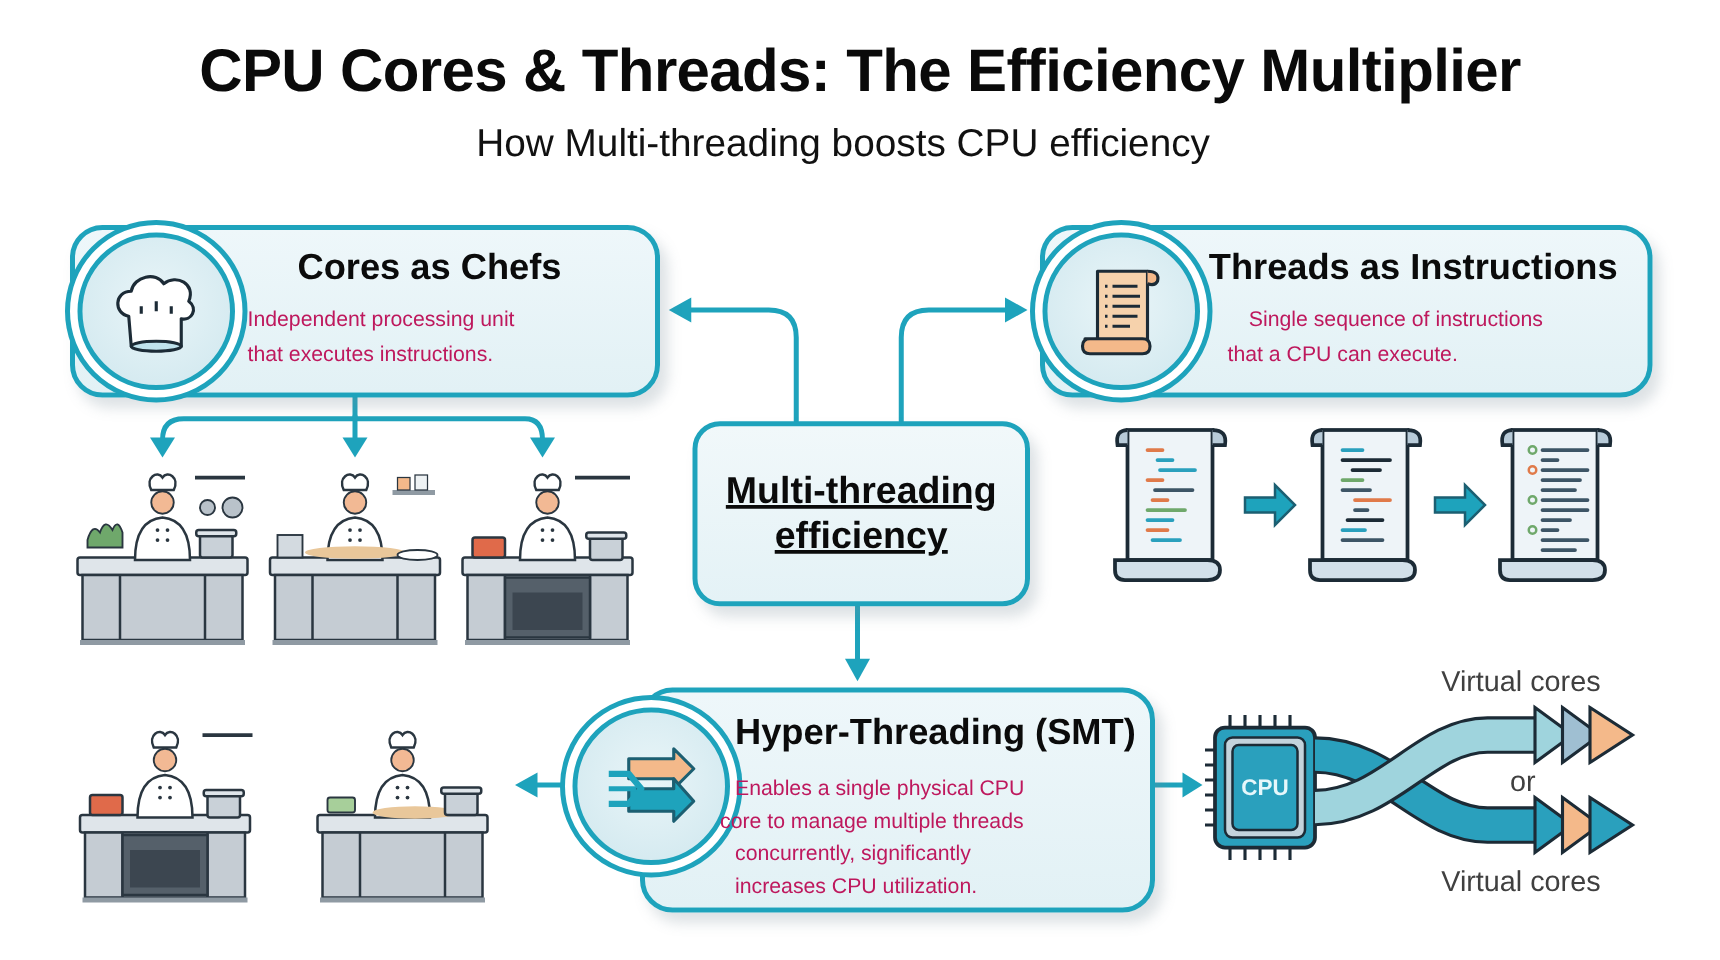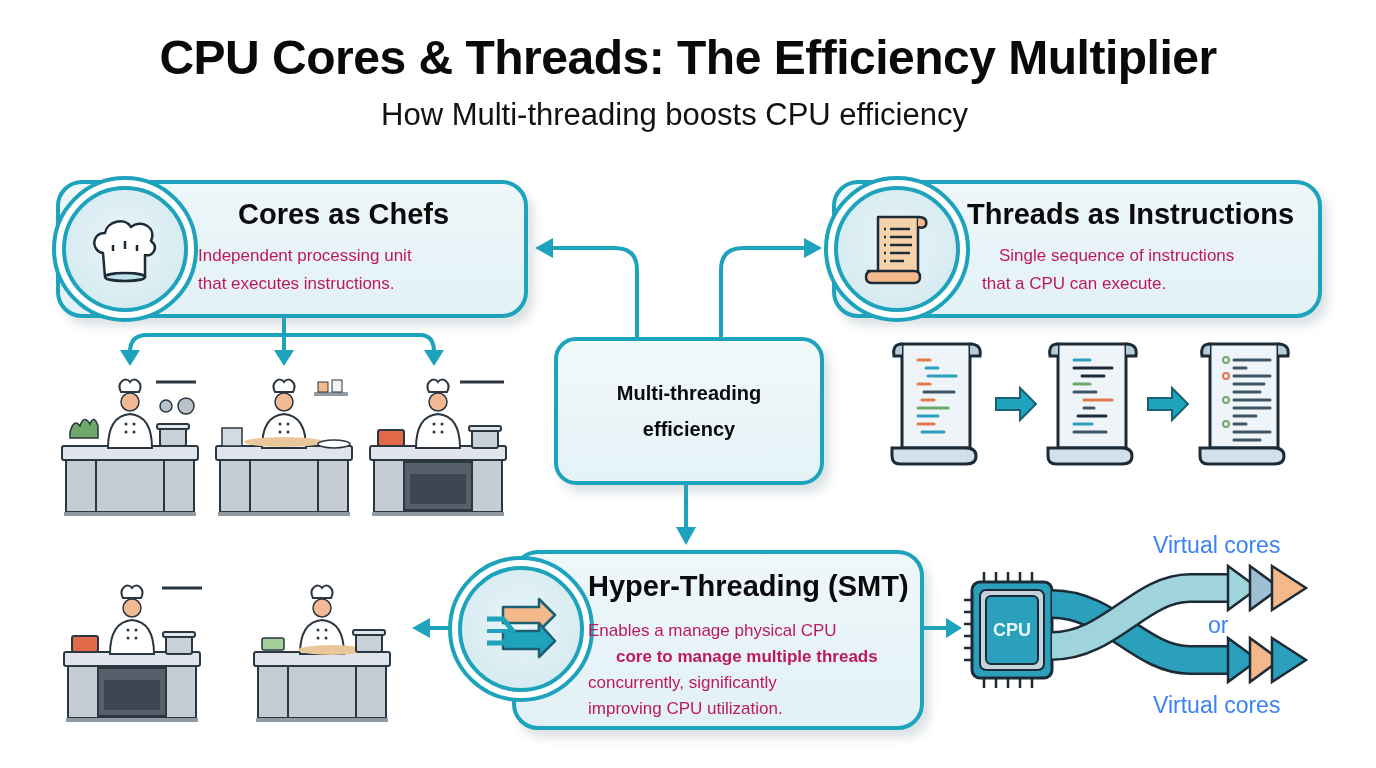--- a/index.html
+++ b/index.html
@@ -9,23 +9,23 @@
   .title { position: absolute; left: 0; width: 1376px; top: 30px; text-align: center; font-size: 48px; font-weight: 700; letter-spacing: -0.5px; color: #0a0a0a; }
   .subtitle { position: absolute; left: 0; width: 1349px; top: 97px; text-align: center; font-size: 31px; color: #111; }
 
   .card { position: absolute; background: linear-gradient(180deg, #eef7fa 0%, #e2f1f5 100%); border: 4px solid #1ea3bc; border-radius: 26px; box-shadow: 6px 8px 10px rgba(120,140,150,0.25); }
   .badge { position: absolute; border-radius: 50%; border: 4px solid #1ea3bc; background: #fff; }
   .badge-inner { position: absolute; inset: 6px; border-radius: 50%; border: 4px solid #1ea3bc; background: radial-gradient(circle at 50% 45%, #e9f5f8 0%, #cfe7ee 100%); display:flex; align-items:center; justify-content:center; }
   .card-title { position: absolute; font-weight: 700; font-size: 29px; color: #0b0b0b; white-space: nowrap; }
   .card-text { position: absolute; font-size: 17px; line-height: 28px; color: #be185d; white-space: nowrap; }
 
   .center-box { position: absolute; left: 554px; top: 337px; width: 270px; height: 148px; background: linear-gradient(180deg, #f1f8fa 0%, #e4f2f6 100%); border: 4px solid #1ea3bc; border-radius: 22px; box-shadow: 6px 8px 10px rgba(120,140,150,0.25); display: flex; align-items: center; justify-content: center; text-align: center; }
-  .center-text { font-size: 20px; font-weight: 700; line-height: 36px; color: #0b0b0b; }
-
-  .label { position: absolute; font-size: 23px; color: #3b82f6; white-space: nowrap; }
+  .center-text { font-size: 30px; font-weight: 700; line-height: 36px; color: #0b0b0b; text-decoration: underline; }
+
+  .label { position: absolute; font-size: 23px; color: #404040; white-space: nowrap; }
   svg { position: absolute; overflow: visible; }
 </style>
 </head>
 <body>
 
 <div class="title">CPU Cores &amp; Threads: The Efficiency Multiplier</div>
 <div class="subtitle">How Multi-threading boosts CPU efficiency</div>
 
 <svg width="1376" height="768" style="left:0;top:0;">
   <g fill="none" stroke="#1ea3bc" stroke-width="4" stroke-linejoin="round" stroke-linecap="round">
@@ -105,24 +105,24 @@
       <g stroke="#1c5f72" stroke-width="2.5" stroke-linejoin="round">
         <polygon points="20,10 56,10 56,2 72,18 56,34 56,26 20,26" fill="#f4b98a"></polygon>
         <polygon points="20,34 56,34 56,26 72,44 56,60 56,52 20,52" fill="#1ea3bc"></polygon>
         <path d="M4 22 H20 L30 34 L20 46 H4" fill="none" stroke="#1ea3bc" stroke-width="5"></path>
         <path d="M4 34 H26" fill="none" stroke="#1ea3bc" stroke-width="4"></path>
       </g>
     </svg>
   </div>
 </div>
 <div class="card-title" style="left:588px;top:570px;">Hyper-Threading (SMT)</div>
-<div class="card-text" style="left:588px;top:617px;">Enables a manage physical CPU</div>
-<div class="card-text" style="left:616px;top:643px;font-weight:bold;">core to manage multiple threads</div>
+<div class="card-text" style="left:588px;top:617px;">Enables a single physical CPU</div>
+<div class="card-text" style="left:576px;top:643px;">core to manage multiple threads</div>
 <div class="card-text" style="left:588px;top:669px;">concurrently, significantly</div>
-<div class="card-text" style="left:588px;top:695px;">improving CPU utilization.</div>
+<div class="card-text" style="left:588px;top:695px;">increases CPU utilization.</div>
 
 <svg width="460" height="150" style="left:60px;top:370px;" viewBox="0 0 460 150">
   <defs>
     <g id="station">
       <rect x="2" y="76" width="136" height="14" rx="2" fill="#dfe5ea" stroke="#2a3640" stroke-width="2"></rect>
       <rect x="6" y="90" width="128" height="52" fill="#c5ccd3" stroke="#2a3640" stroke-width="2"></rect>
       <line x1="36" y1="90" x2="36" y2="142" stroke="#2a3640" stroke-width="2"></line>
       <line x1="104" y1="90" x2="104" y2="142" stroke="#2a3640" stroke-width="2"></line>
       <rect x="4" y="142" width="132" height="4" fill="#8f9aa3"></rect>
     </g>

